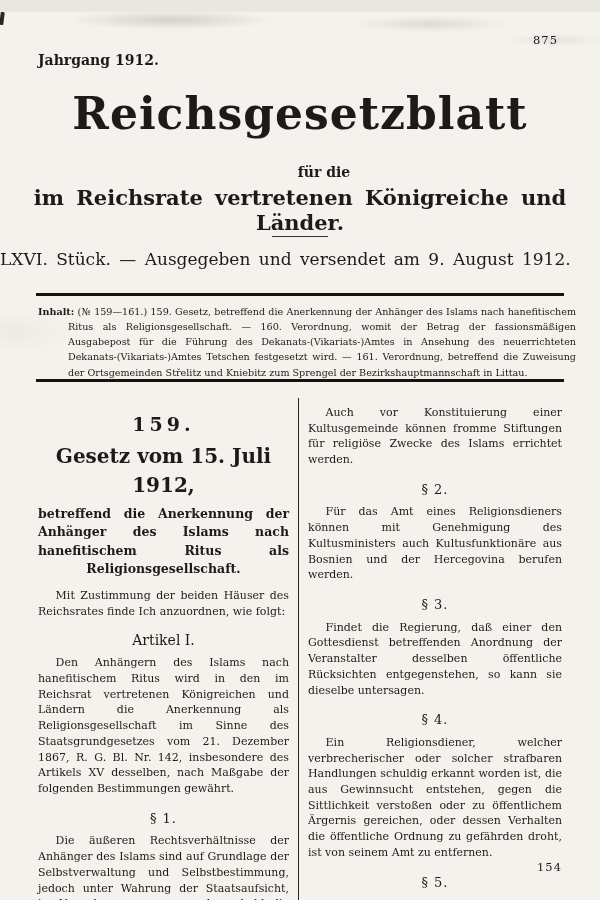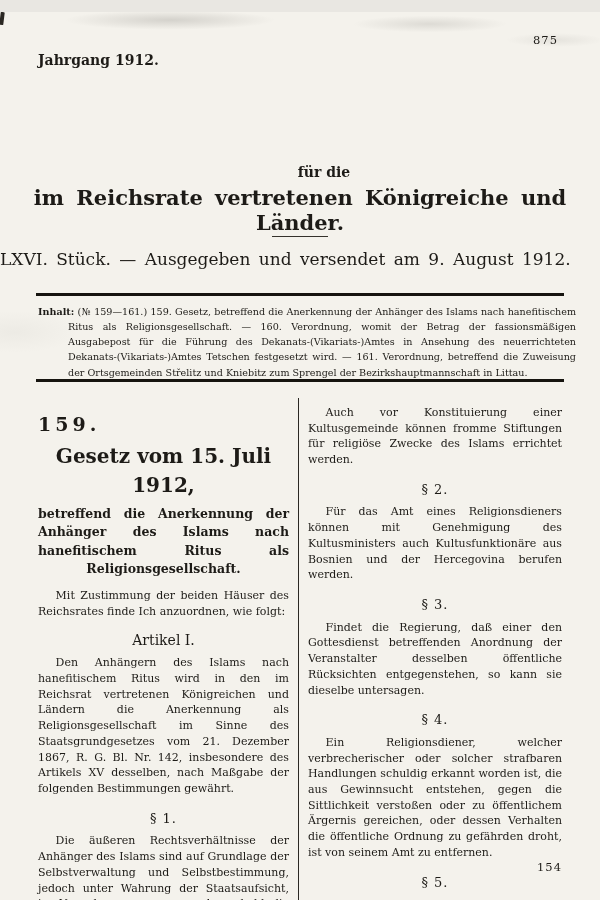--- a/index.html
+++ b/index.html
@@ -65,21 +65,21 @@
     display: flex; align-items: stretch;
   }
   .col { font-size: 11px; line-height: 1.43; }
   .col-left  { width: 260px; padding-right: 9px; box-sizing: border-box; }
   .vrule { width: 1px; background: #2b2823; }
   .col-right { flex: 1; padding-left: 9px; box-sizing: border-box; }
   .para {
     margin: 0 0 3px 0; text-align: justify; text-indent: 1.6em;
   }
   .h-number {
-    margin: 13px 0 2px 0; 
+    margin: 13px 0 2px 0; text-align: center;
     font-size: 19px; font-weight: bold; letter-spacing: 4px;
   }
   .h-law {
     margin: 4px 0 6px 0; text-align: center;
     font-size: 20px; font-weight: bold;
   }
   .h-sub {
     margin: 2px 0 10px 0; font-size: 12.5px; font-weight: bold;
     text-align: justify; text-align-last: center; line-height: 1.45;
   }
@@ -99,20 +99,21 @@
 <body>
 
 <div class="page">
 
   <div class="corner-mark"></div>
 
   <div class="pagenum-top">875</div>
 
   <div class="jahrgang">Jahrgang 1912.</div>
 
+  <h1 class="masthead">Reichsgesetzblatt</h1>
 
   <div class="fuer-die">für die</div>
 
   <div class="subtitle-large">im Reichsrate vertretenen Königreiche und Länder.</div>
 
   <div class="mast-divider"></div>
 
   <div class="issue-line">LXVI. Stück. — Ausgegeben und versendet am 9. August 1912.</div>
 
   <div class="rule rule-top"></div>

